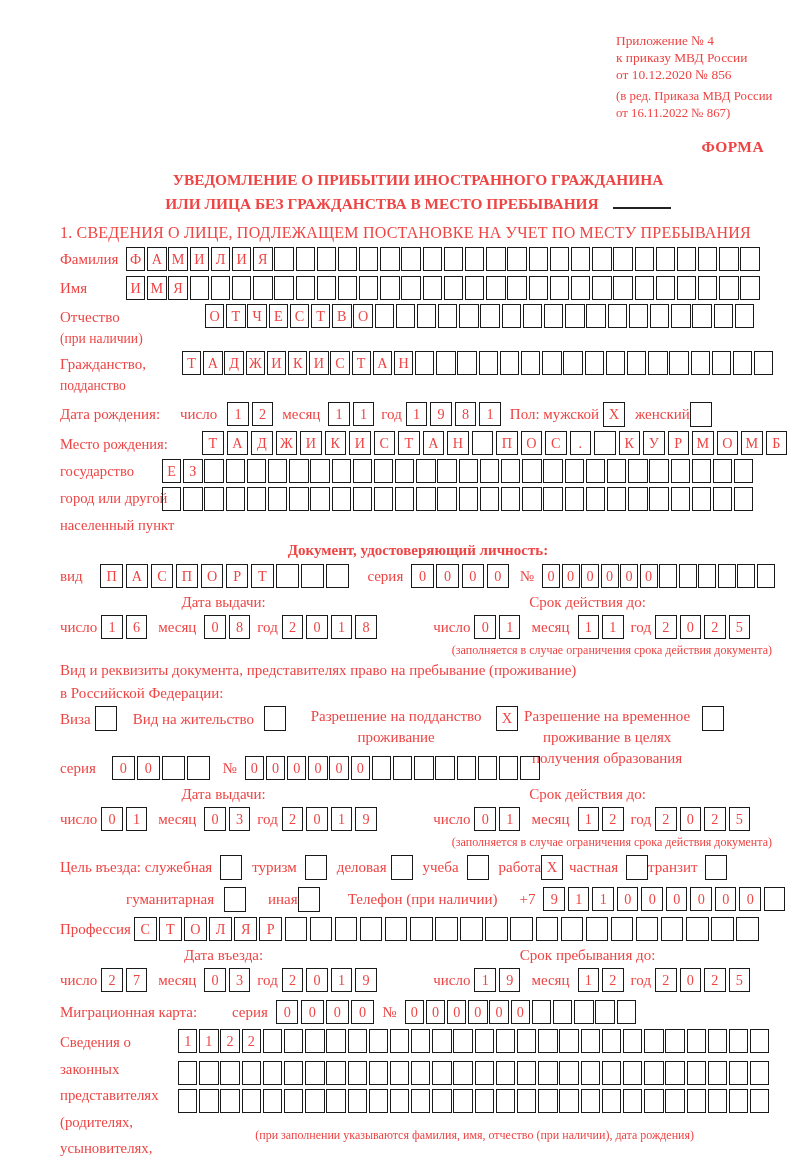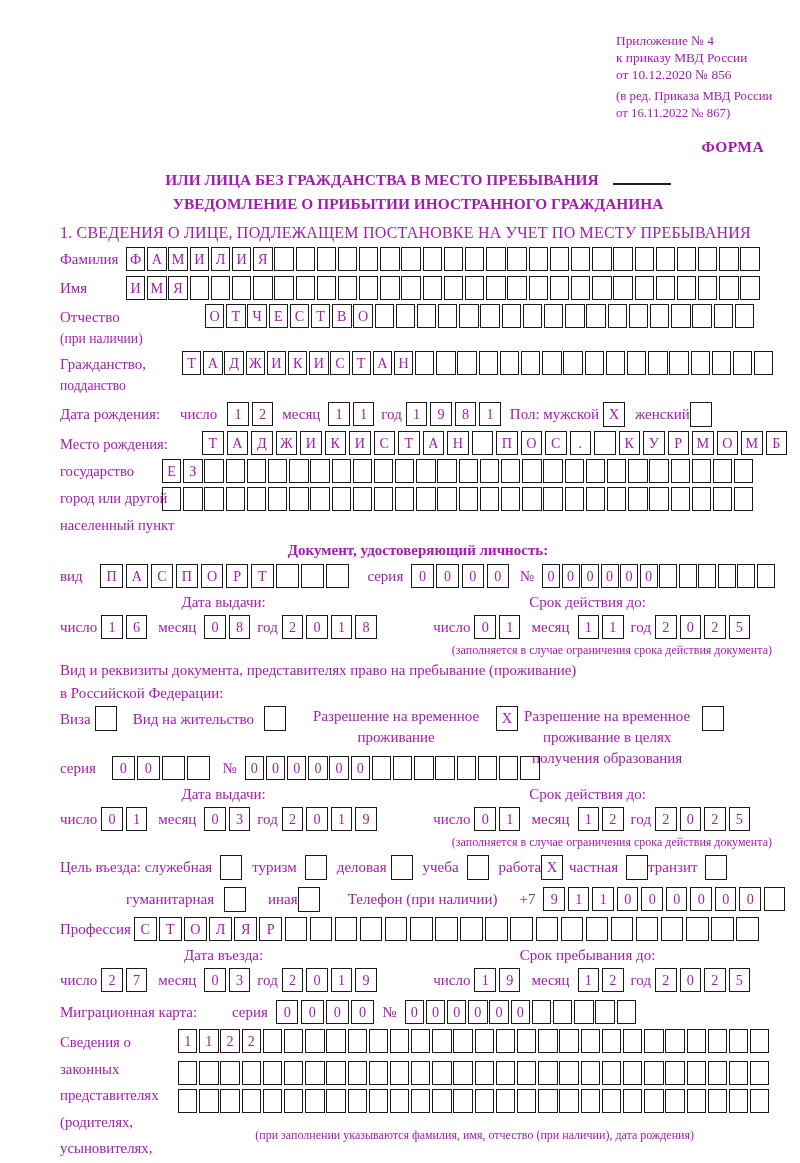--- a/index.html
+++ b/index.html
@@ -1,17 +1,17 @@
 <!DOCTYPE html>
 <html><head>
 <meta charset="utf-8">
 <style>
   *{box-sizing:border-box;margin:0;padding:0}
   html,body{background:#ffffff}
-  .page{width:800px;height:1163px;background:#fff;color:#a21caf;
+  .page{width:800px;height:1163px;background:#fff;color:#ef4444;
         font-family:"Liberation Serif","DejaVu Serif",serif;font-size:15px;
         padding:32px 24px 8px 60px;overflow:hidden;position:relative}
   .annex{margin-left:556px;font-size:13.4px;line-height:17px}
   .annex-ed{margin-top:5px;font-size:12.8px;line-height:17px}
   .forma{font-weight:bold;font-size:15.5px;text-align:right;margin:16px 12px 0 0;letter-spacing:.4px}
   .title{font-weight:bold;font-size:15.4px;text-align:center;margin-top:12px;line-height:24px}
   .uline{display:inline-block;width:58px;border-bottom:2px solid #222;height:13px;margin-left:14px}
   .sect{font-weight:normal;font-size:16px;margin-top:8px;letter-spacing:.2px;white-space:nowrap}
   .frow{display:flex;align-items:flex-start;margin-top:3px}
   .vcent{align-items:center}
@@ -48,22 +48,22 @@
     <div>от 10.12.2020 № 856</div>
     <div class="annex-ed">
       <div>(в ред. Приказа МВД России</div>
       <div>от 16.11.2022 № 867)</div>
     </div>
   </div>
 
   <div class="forma">ФОРМА</div>
 
   <div class="title">
+    <div>УВЕДОМЛЕНИЕ О ПРИБЫТИИ ИНОСТРАННОГО ГРАЖДАНИНА</div>
     <div><span>ИЛИ ЛИЦА БЕЗ ГРАЖДАНСТВА В МЕСТО ПРЕБЫВАНИЯ</span><span class="uline"></span></div>
-    <div>УВЕДОМЛЕНИЕ О ПРИБЫТИИ ИНОСТРАННОГО ГРАЖДАНИНА</div>
   </div>
 
   <div class="sect">1. СВЕДЕНИЯ О ЛИЦЕ, ПОДЛЕЖАЩЕМ ПОСТАНОВКЕ НА УЧЕТ ПО МЕСТУ ПРЕБЫВАНИЯ</div>
 
   <div class="frow vcent mt16">
     <span class="lbl w66">Фамилия</span>
     <span class="cells">
         <span class="cell">Ф</span>
         <span class="cell">А</span>
         <span class="cell">М</span>
@@ -416,21 +416,21 @@
   <div class="note mt2" style="text-align:right;margin-right:4px">(заполняется в случае ограничения срока действия документа)</div>
 
   <div class="mt4">Вид и реквизиты документа, представителях право на пребывание (проживание)</div>
   <div class="mt6">в Российской Федерации:</div>
 
   <div class="frow mt4">
     <span class="lbl">Виза</span>
     <span class="cb ml4"></span>
     <span class="lbl ml16">Вид на жительство</span>
     <span class="cb ml10"></span>
-    <span class="optblock ml16" style="width:188px">Разрешение на временное проживание</span>
+    <span class="optblock ml16" style="width:188px">Разрешение на подданство проживание</span>
     <span class="cb ml6">X</span>
     <span class="optblock ml12" style="width:178px">Разрешение на временное проживание в целях получения образования</span>
     <span class="cb ml6"></span>
   </div>
 
   <div class="frow vcent" style="margin-top:-14px">
     <span class="lbl" style="width:52px">серия</span>
     <span class="cells w24">
         <span class="cell">0</span>
         <span class="cell">0</span>

